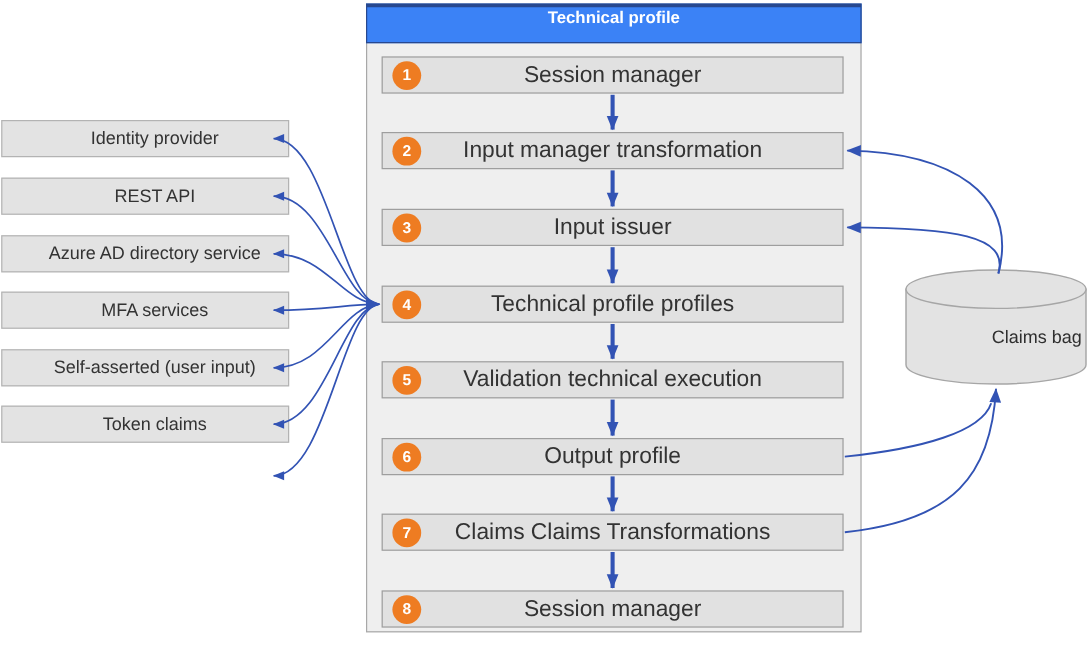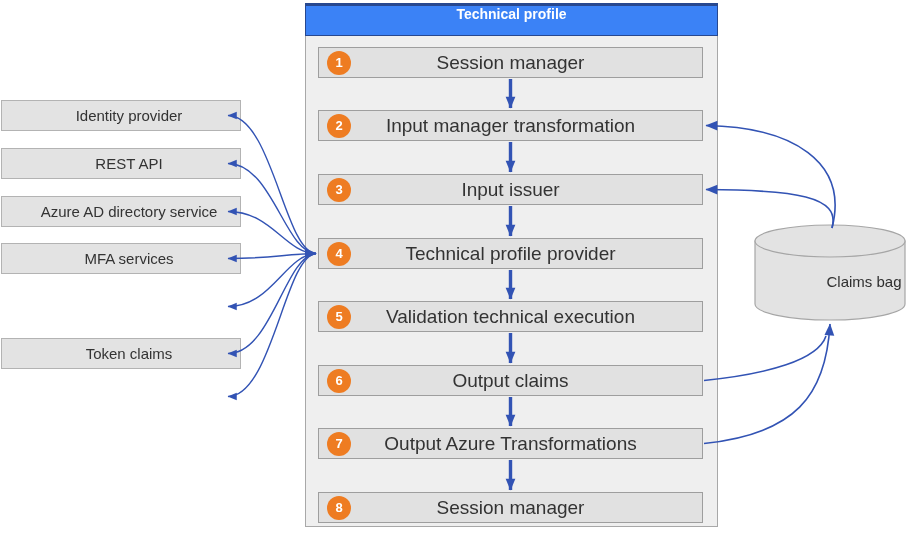--- a/index.html
+++ b/index.html
@@ -35,20 +35,23 @@
     </div>
   <div class="src" style="top:148px">
       <span>REST API</span>
     </div>
   <div class="src" style="top:196px">
       <span>Azure AD directory service</span>
     </div>
   <div class="src" style="top:243px">
       <span>MFA services</span>
     </div>
+  <div class="src" style="top:291px">
+      <span>Self-asserted (user input)</span>
+    </div>
   <div class="src" style="top:338px">
       <span>Token claims</span>
     </div>
 
   <div class="panel">
     <div class="panel-header">
       <span>Technical profile</span>
     </div>
 
     <div class="step" style="top:43px">
@@ -57,33 +60,33 @@
     </div>
     <div class="step" style="top:106px">
       <span class="step-label">Input manager transformation</span>
       <span class="badge">2</span>
     </div>
     <div class="step" style="top:170px">
       <span class="step-label">Input issuer</span>
       <span class="badge">3</span>
     </div>
     <div class="step" style="top:234px">
-      <span class="step-label">Technical profile provider</span>
+      <span class="step-label">Technical profile profiles</span>
       <span class="badge">4</span>
     </div>
     <div class="step" style="top:297px">
       <span class="step-label">Validation technical execution</span>
       <span class="badge">5</span>
     </div>
     <div class="step" style="top:361px">
-      <span class="step-label">Output claims</span>
+      <span class="step-label">Output profile</span>
       <span class="badge">6</span>
     </div>
     <div class="step" style="top:424px">
-      <span class="step-label">Output Azure Transformations</span>
+      <span class="step-label">Claims Claims Transformations</span>
       <span class="badge">7</span>
     </div>
     <div class="step" style="top:488px">
       <span class="step-label">Session manager</span>
       <span class="badge">8</span>
     </div>
   </div>
 
   <svg class="overlay" width="910" height="539" viewBox="0 0 910 539">
     <defs>

